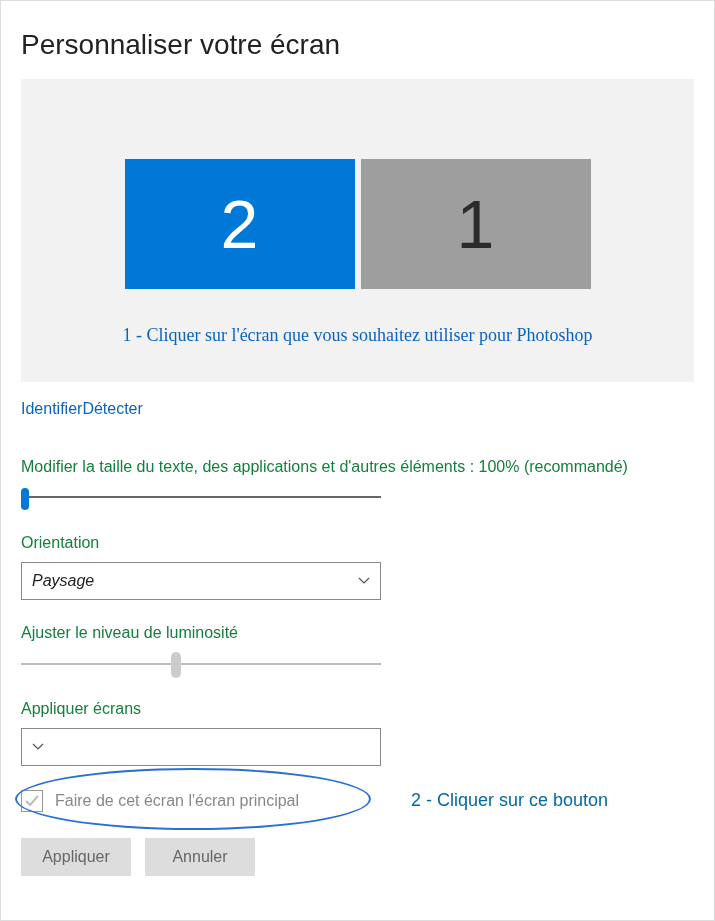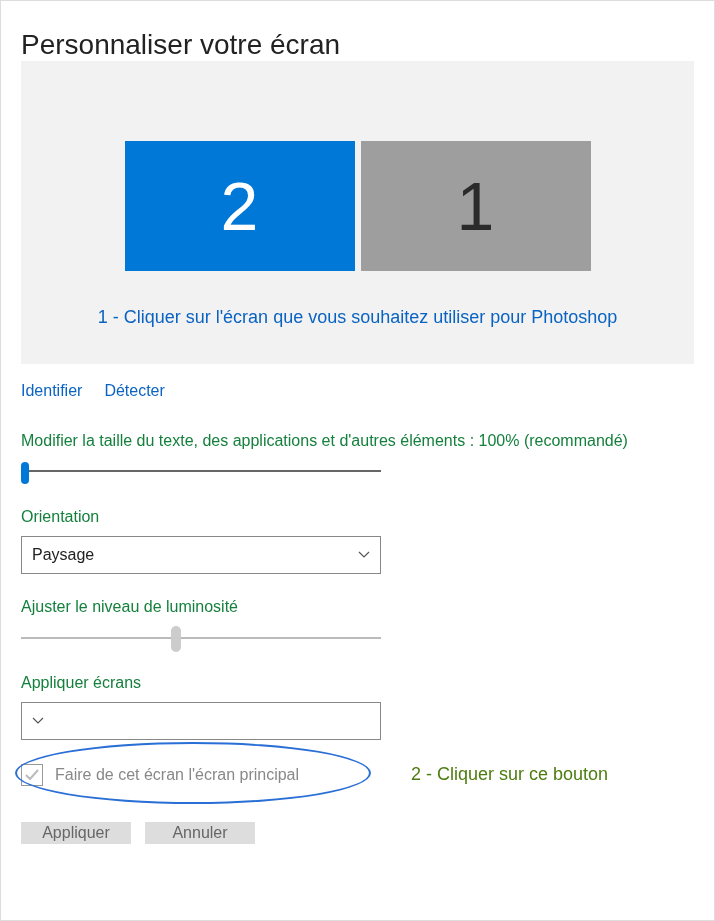--- a/index.html
+++ b/index.html
@@ -10,20 +10,21 @@
     width: 715px;
     height: 921px;
     background: #fff;
     border: 1px solid #ddd;
     padding: 28px 20px 20px 20px;
   }
   h1 {
     font-weight: 300;
     font-size: 28px;
     color: #222;
+    margin-bottom: 18px;
   }
   .monitor-area {
     background: #f2f2f2;
     padding: 80px 18px 36px 18px;
     margin-bottom: 18px;
   }
   .monitors {
     display: flex;
     justify-content: center;
     gap: 6px;
@@ -38,25 +39,25 @@
     font-size: 68px;
     font-weight: 300;
     cursor: pointer;
   }
   .monitor.selected { background: #0078d7; color: #fff; }
   .monitor.unselected { background: #9e9e9e; color: #2b2b2b; }
   .annotation {
     color: #0a63c2;
     font-size: 18px;
     text-align: center;
+    font-family: Liberation Serif, serif;
   }
   .link-row {
     display: flex;
-    gap: 22px;
-    margin-bottom: 32px;
+    margin-bottom: 40px;
   }
   .link-row a {
     color: #0a63c2;
     text-decoration: none;
     font-size: 16px;
     cursor: pointer;
   }
   .section-label {
     font-size: 16px;
     color: #15803d;
@@ -97,29 +98,30 @@
     height: 38px;
     border: 1px solid #888;
     display: flex;
     align-items: center;
     justify-content: space-between;
     padding: 0 10px;
     font-size: 16px;
     background: #fff;
     cursor: pointer;
     margin-bottom: 24px;
+    font-style: italic;
   }
   .chevron {
     width: 12px; height: 12px;
   }
   .checkbox-row {
     display: flex;
     align-items: center;
     gap: 12px;
-    margin-bottom: 36px;
+    margin-bottom: 26px;
     position: relative;
   }
   .checkbox {
     width: 22px;
     height: 22px;
     border: 1px solid #999;
     display: flex;
     align-items: center;
     justify-content: center;
     cursor: pointer;
@@ -136,33 +138,33 @@
     width: 356px;
     height: 62px;
     border: 2px solid #2a6fd6;
     border-radius: 50%;
     pointer-events: none;
   }
   .annotation2 {
     position: absolute;
     left: 390px;
     top: 0;
-    color: #4d7c0f;
+    color: #0369a1;
     font-size: 18px;
     white-space: nowrap;
   }
   .button-row {
     display: flex;
     gap: 14px;
   }
   .btn {
     background: #ddd;
     color: #666;
     border: none;
-    padding: 2px 20px;
+    padding: 10px 20px;
     font-size: 16px;
     font-family: inherit;
     cursor: pointer;
     min-width: 110px;
   }
 </style>
 </head>
 <body>
 
 <h1>Personnaliser votre écran</h1>

